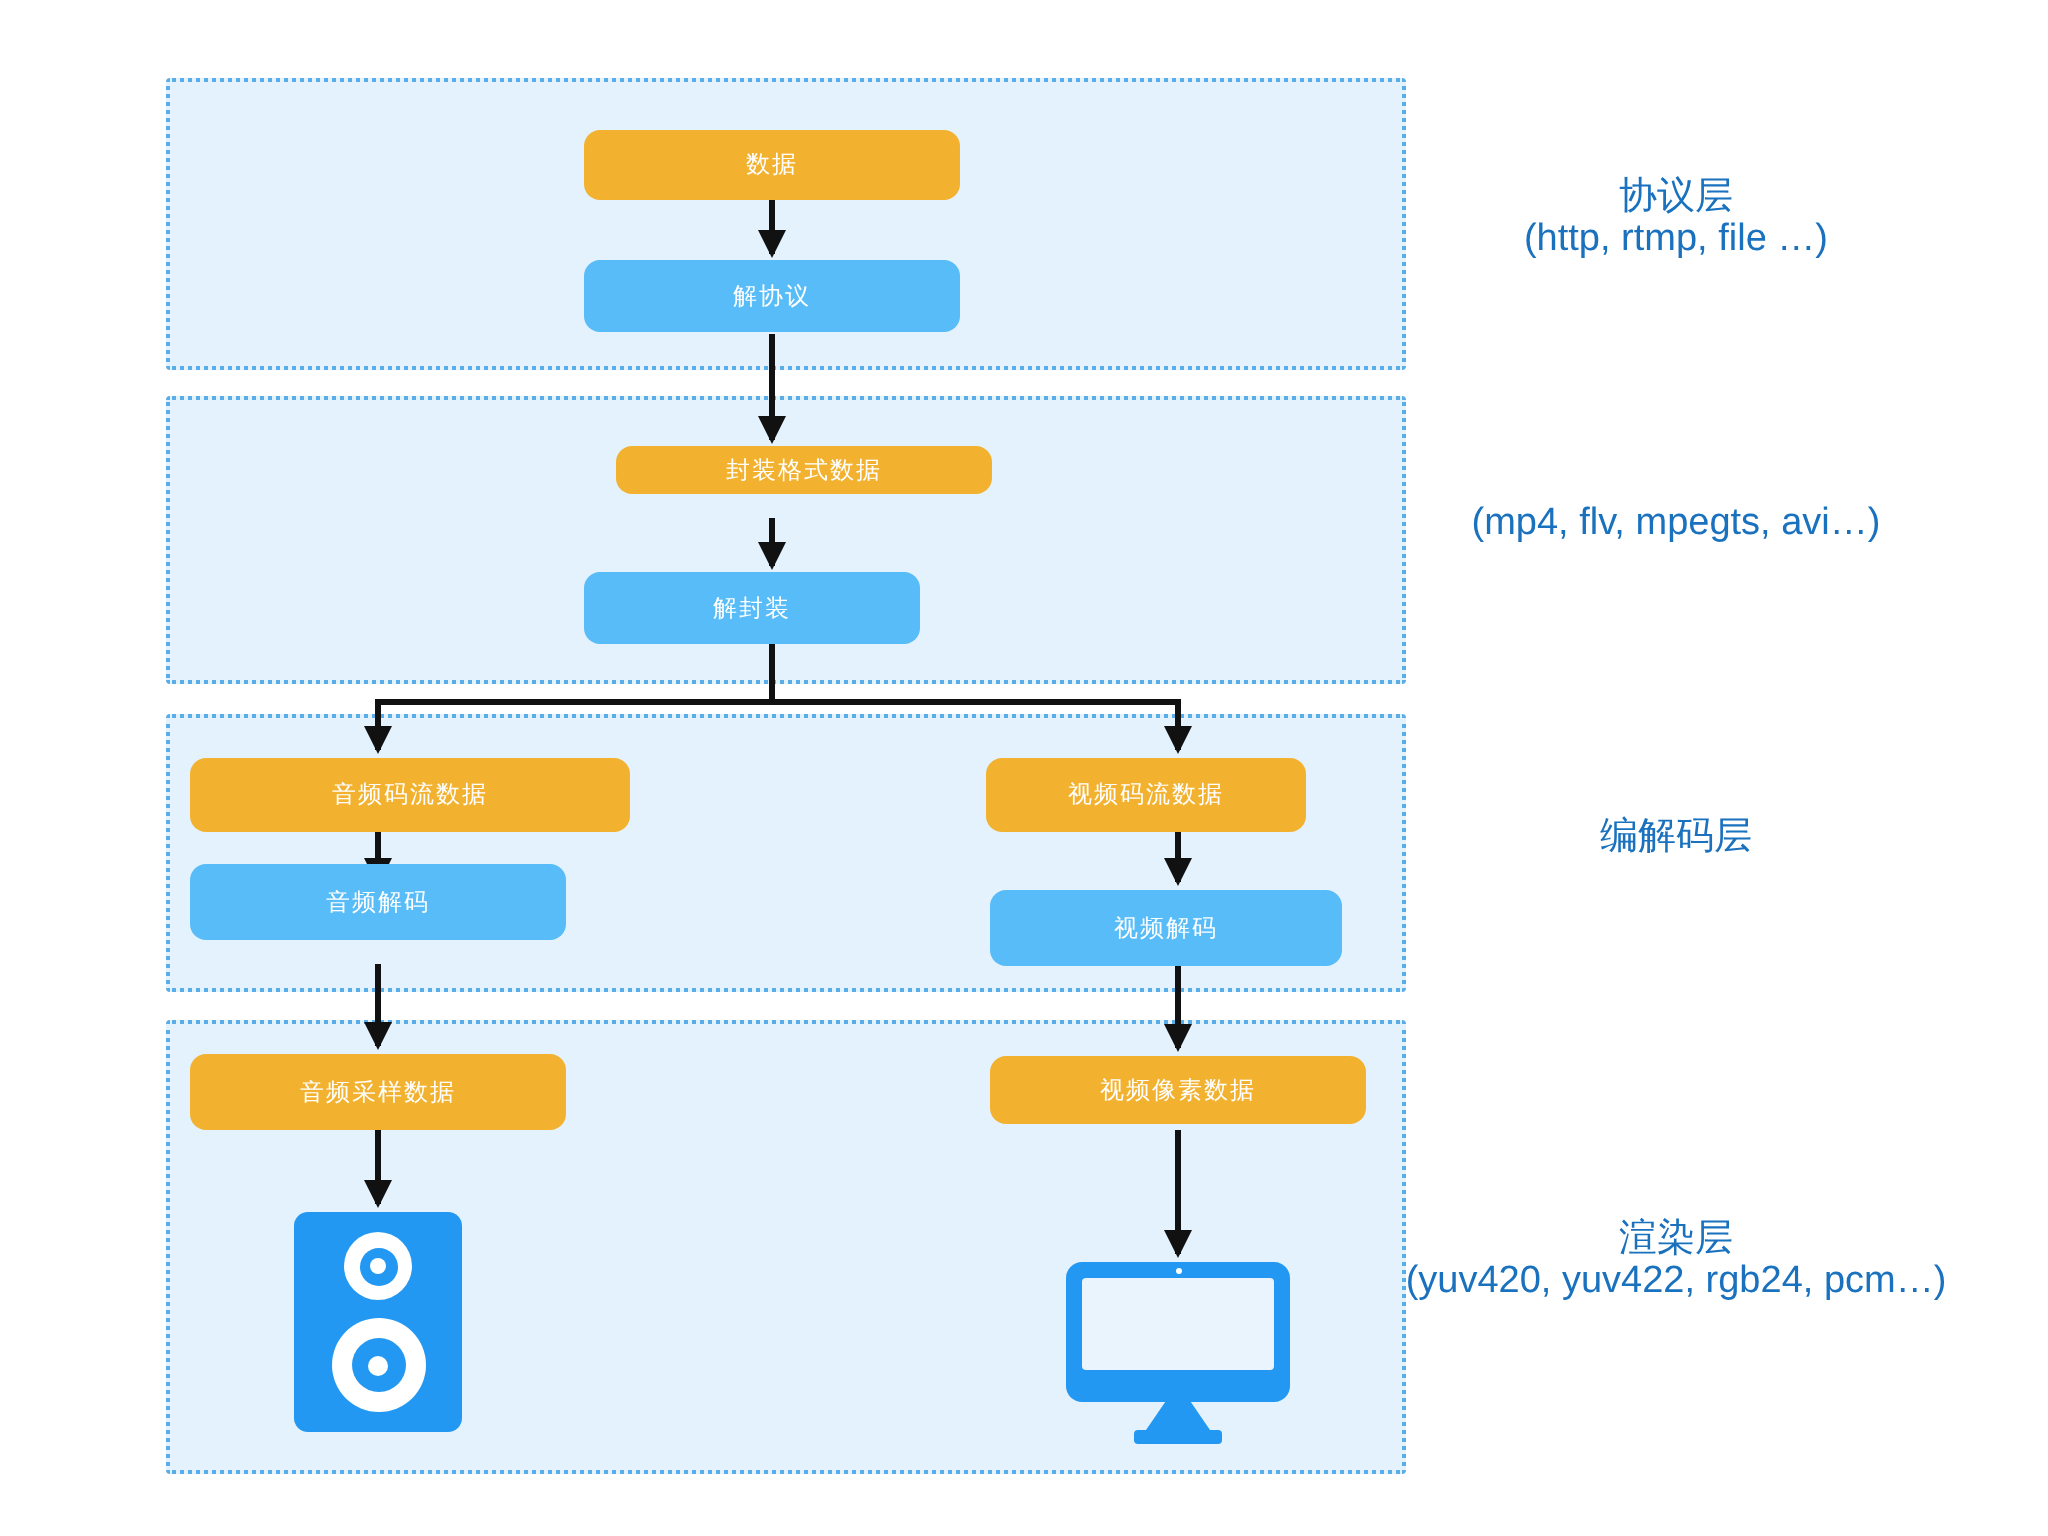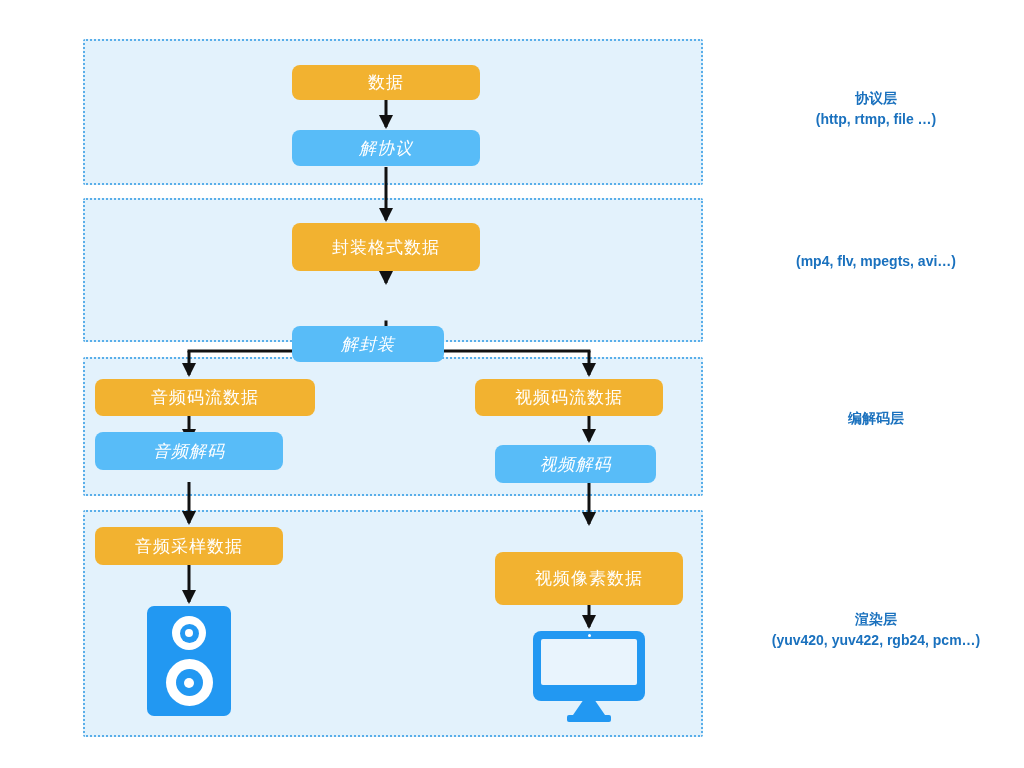--- a/index.html
+++ b/index.html
@@ -25,39 +25,39 @@
   .sec-protocol{top:39px;height:146px;}
   .sec-format{top:198px;height:144px;}
   .sec-codec{top:357px;height:139px;}
   .sec-render{top:510px;height:227px;}
 
   .arrows{position:absolute;left:0;top:0;z-index:2;pointer-events:none;}
 
   .node{
     position:absolute;z-index:3;
     display:flex;align-items:center;justify-content:center;
-    border-radius:8px;color:#ffffff;font-size:17px;letter-spacing:1px;
+    border-radius:8px;color:#ffffff;font-size:12px;letter-spacing:1px;
   }
   .node.orange{background:var(--data-box);}
-  .node.blue{background:var(--process-box);font-style:italic;}
+  .node.blue{background:var(--process-box);}
   .n-data{left:292px;top:65px;width:188px;height:35px;}
   .n-deprotocol{left:292px;top:130px;width:188px;height:36px;}
-  .n-format{left:292px;top:223px;width:188px;height:48px;}
-  .n-demux{left:292px;top:286px;width:152px;height:36px;margin-top:40px;}
+  .n-format{left:308px;top:223px;width:188px;height:24px;}
+  .n-demux{left:292px;top:286px;width:168px;height:36px;}
   .n-audio-stream{left:95px;top:379px;width:220px;height:37px;}
-  .n-video-stream{left:475px;top:379px;width:188px;height:37px;}
+  .n-video-stream{left:493px;top:379px;width:160px;height:37px;}
   .n-audio-decode{left:95px;top:432px;width:188px;height:38px;}
-  .n-video-decode{left:495px;top:445px;width:161px;height:38px;}
+  .n-video-decode{left:495px;top:445px;width:176px;height:38px;}
   .n-audio-sample{left:95px;top:527px;width:188px;height:38px;font-family:Liberation Serif, serif;}
-  .n-video-pixel{left:495px;top:528px;width:188px;height:53px;margin-top:24px;}
+  .n-video-pixel{left:495px;top:528px;width:188px;height:34px;}
 
   .side-label{
-    position:absolute;left:738px;width:276px;z-index:3;
+    position:absolute;left:700px;width:276px;z-index:3;
     text-align:center;color:var(--side-label);
-    font-weight:bold;font-size:14px;line-height:21px;
+    font-weight:normal;font-size:19px;line-height:21px;
   }
   .sl-1{top:88px;} .sl-2{top:251px;} .sl-3{top:408px;} .sl-4{top:609px;text-align:center;}
 
   
   .speaker{
     position:absolute;left:147px;top:606px;width:84px;height:110px;z-index:3;
     background:var(--device-icon);border-radius:7px;
     display:flex;flex-direction:column;align-items:center;justify-content:center;gap:9px;
   }
   .donut{background:#fff;border-radius:50%;display:flex;align-items:center;justify-content:center;}

